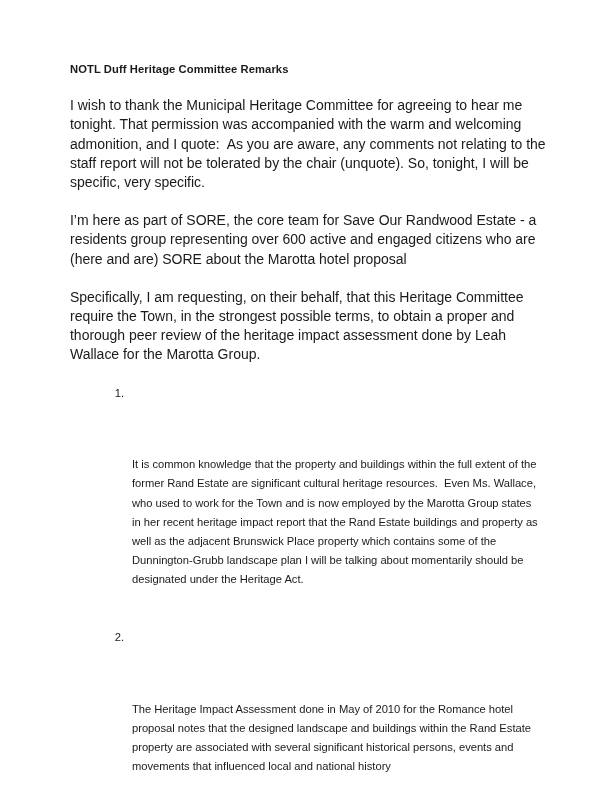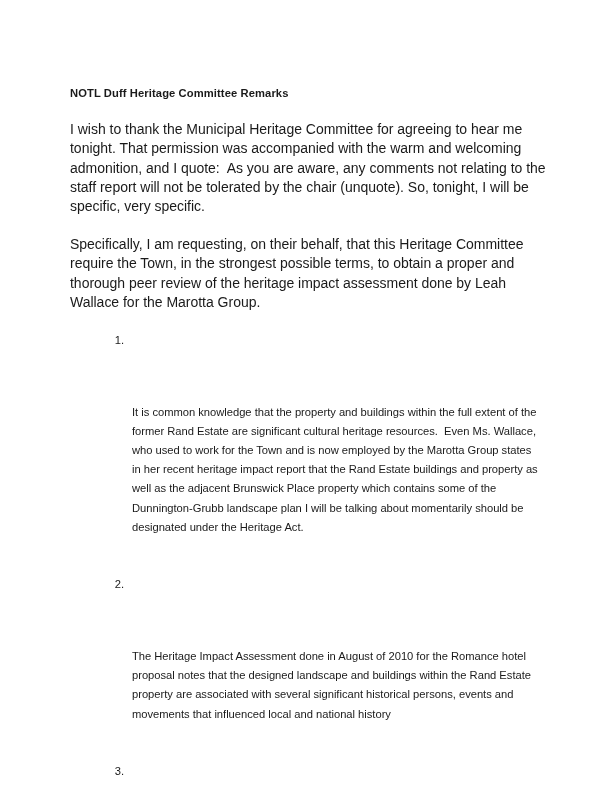--- a/index.html
+++ b/index.html
@@ -13,21 +13,21 @@
     font-family: "Liberation Sans", sans-serif;
     color: #1a1a1a;
     -webkit-font-smoothing: antialiased;
   }
   .page {
     position: relative;
     width: 612px;
     height: 792px;
     background: #ffffff;
     box-sizing: border-box;
-    padding: 86px 64px 0 70px;
+    padding: 62px 64px 0 70px;
     overflow: hidden;
   }
   .doc-title {
     font-size: 11.2px;
     font-weight: bold;
     line-height: 1.35;
     letter-spacing: 0.1px;
     margin: 0 0 19px 0;
   }
   .para {
@@ -76,33 +76,34 @@
 </style>
 </head>
 <body>
 
 <div class="page">
 
   <h1 class="doc-title">NOTL Duff Heritage Committee Remarks</h1>
 
   <p class="para">I wish to thank the Municipal Heritage Committee for agreeing to hear me tonight. That permission was accompanied with the warm and welcoming admonition, and I quote:  As you are aware, any comments not relating to the staff report will not be tolerated by the chair (unquote). So, tonight, I will be specific, very specific.</p>
 
+  <p class="para">I’m here as part of SORE, the core team for Save Our Randwood Estate - a residents group representing over 600 active and engaged citizens who are (here and are) SORE about the Marotta hotel proposal</p>
 
   <p class="para">Specifically, I am requesting, on their behalf, that this Heritage Committee require the Town, in the strongest possible terms, to obtain a proper and thorough peer review of the heritage impact assessment done by Leah Wallace for the Marotta Group.</p>
 
 
   <div class="list-wrap">
     <ol class="points">
       <li class="point">
         <span class="marker">1.</span>
         <span class="point-body">It is common knowledge that the property and buildings within the full extent of the former Rand Estate are significant cultural heritage resources.  Even Ms. Wallace, who used to work for the Town and is now employed by the Marotta Group states in her recent heritage impact report that the Rand Estate buildings and property as well as the adjacent Brunswick Place property which contains some of the Dunnington-Grubb landscape plan I will be talking about momentarily should be designated under the Heritage Act.</span>
       </li>
       <li class="point">
         <span class="marker">2.</span>
-        <span class="point-body">The Heritage Impact Assessment done in August of 2010 for the Romance hotel proposal notes that the designed landscape and buildings within the Rand Estate property are associated with several significant historical persons, events and movements that influenced local and national history</span>
+        <span class="point-body">The Heritage Impact Assessment done in May of 2010 for the Romance hotel proposal notes that the designed landscape and buildings within the Rand Estate property are associated with several significant historical persons, events and movements that influenced local and national history</span>
       </li>
       <li class="point">
         <span class="marker">3.</span>
         
       </li>
 
     </ol>
   </div>
 
 </div>

